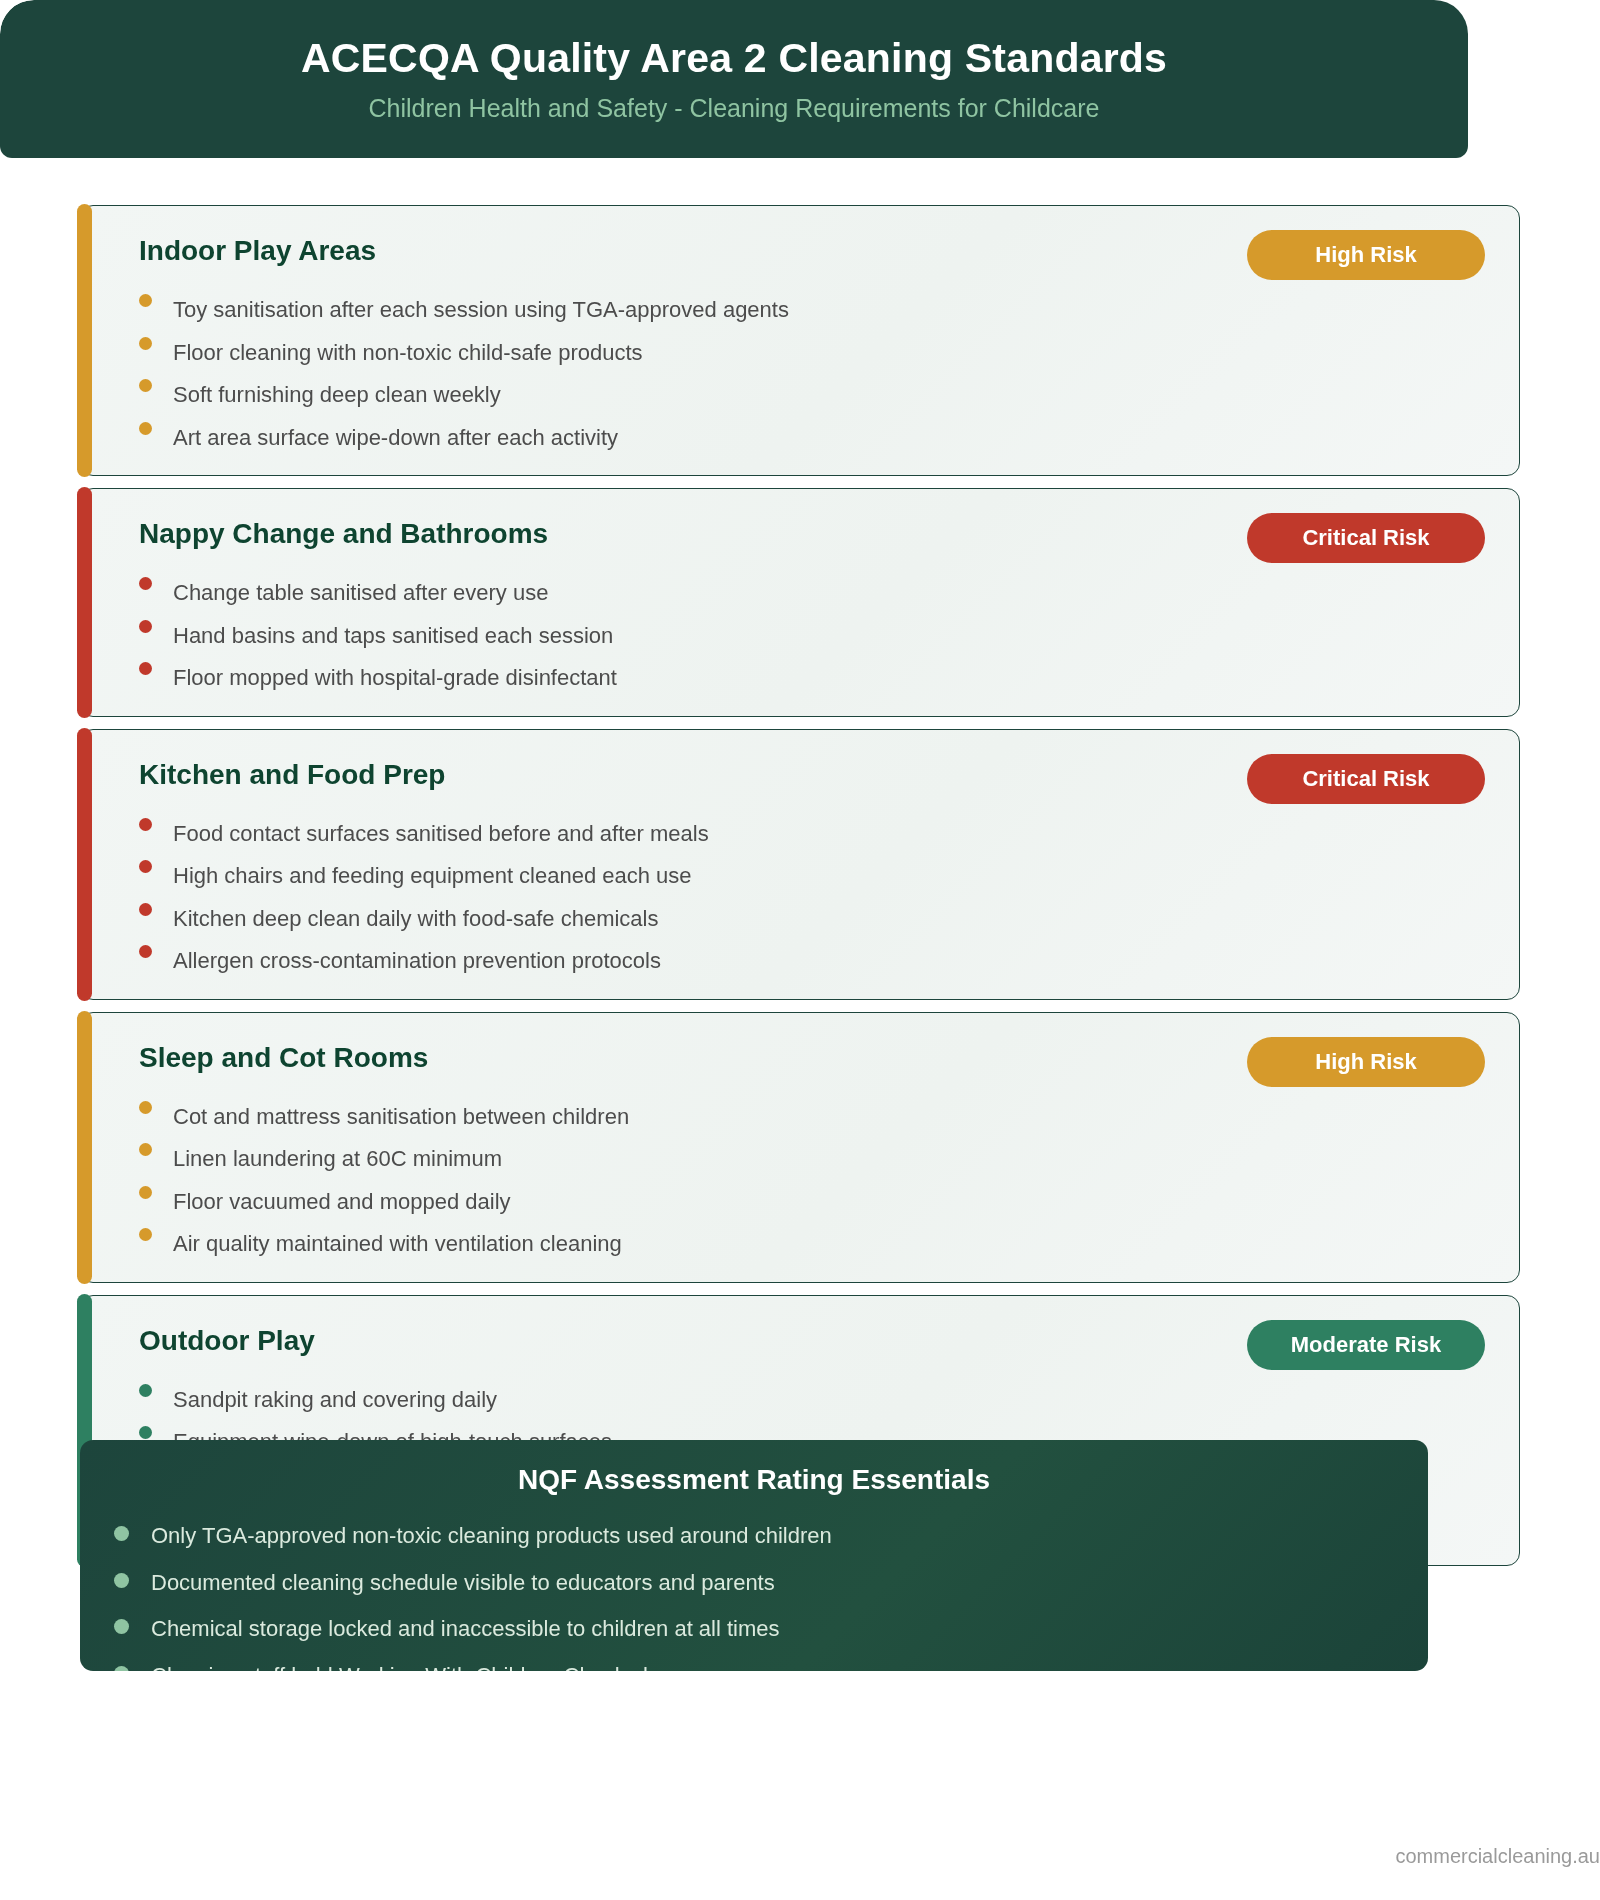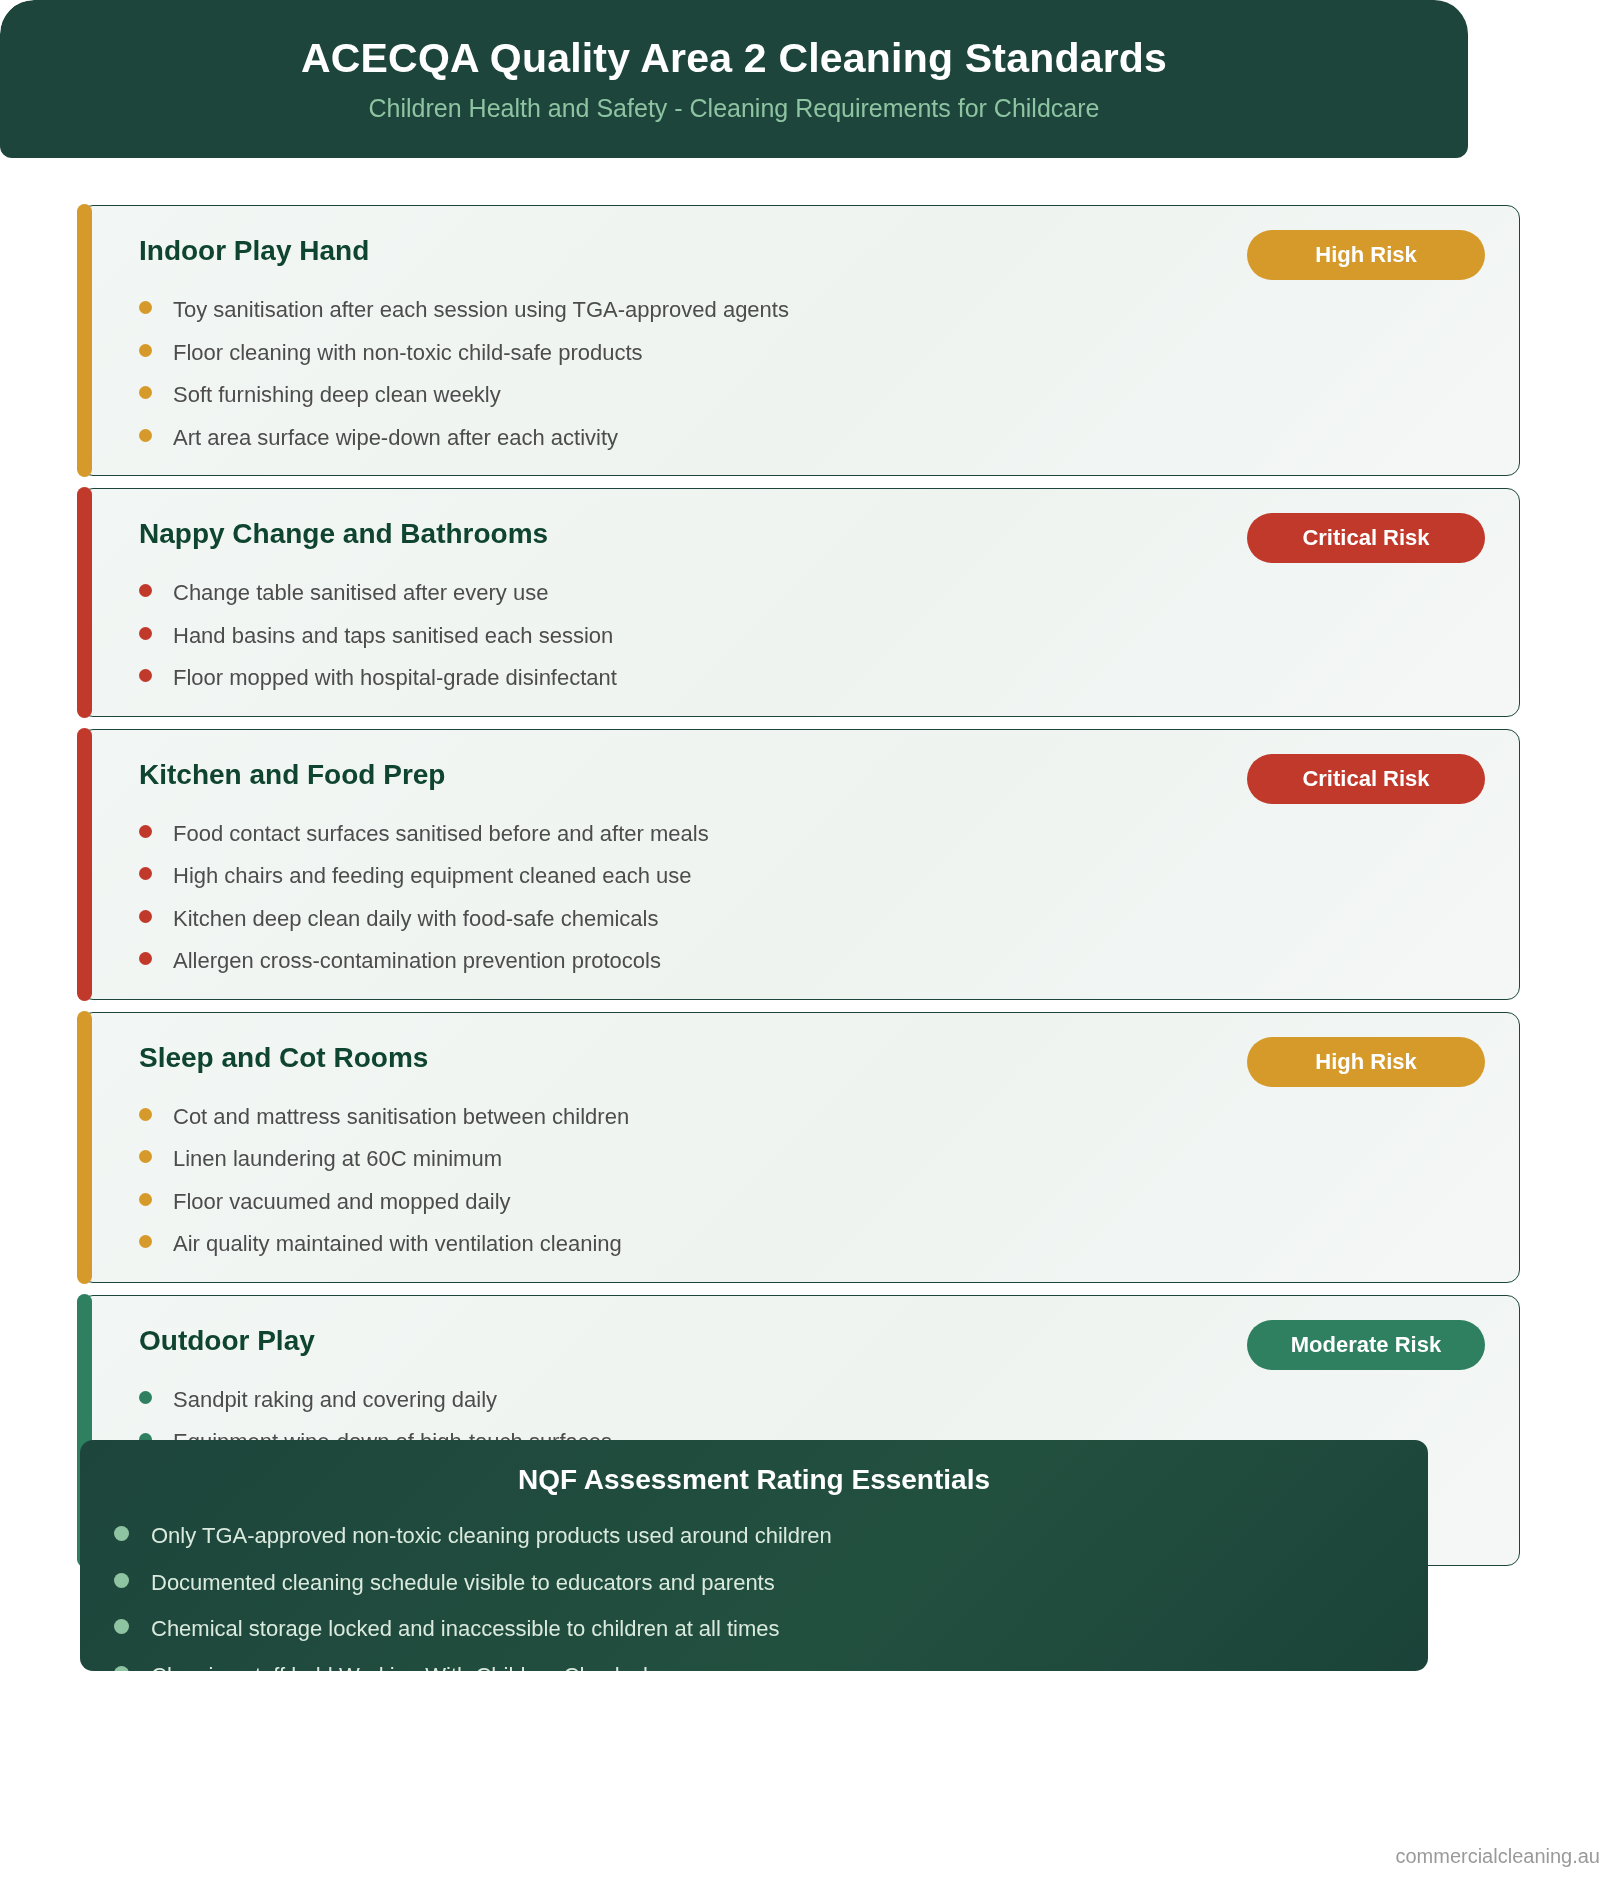--- a/index.html
+++ b/index.html
@@ -92,21 +92,21 @@
     font-size: 22px;
     font-weight: bold;
     padding: 12px 20px;
     border-radius: 28px;
     margin-top: -2px;
   }
 
   .items { list-style: none; margin-top: 16px; }
   .item {
     display: flex;
-    align-items: center;
+    align-items: flex-start;
     margin-bottom: 15px;
   }
   .item:last-child { margin-bottom: 0; }
   .dot {
     flex: 0 0 auto;
     width: 13px; height: 13px;
     border-radius: 50%;
     margin-right: 21px;
     position: relative;
     top: -2px;
@@ -174,21 +174,21 @@
 
   <div class="header">
     <div class="header-title">ACECQA Quality Area 2 Cleaning Standards</div>
     <div class="header-sub">Children Health and Safety - Cleaning Requirements for Childcare</div>
   </div>
 
   <div class="cards">
       <div class="card">
         <div class="accent" style="background: rgb(214, 154, 43);"></div>
         <div class="card-head">
-          <div class="card-title">Indoor Play Hand</div>
+          <div class="card-title">Indoor Play Areas</div>
           <div class="badge" style="background: rgb(214, 154, 43);">High Risk</div>
         </div>
         <ul class="items">
           <li class="item">
             <span class="dot" style="background: rgb(214, 154, 43);"></span>
             <span class="item-text">Toy sanitisation after each session using TGA-approved agents</span>
           </li>
           <li class="item">
             <span class="dot" style="background: rgb(214, 154, 43);"></span>
             <span class="item-text">Floor cleaning with non-toxic child-safe products</span>

